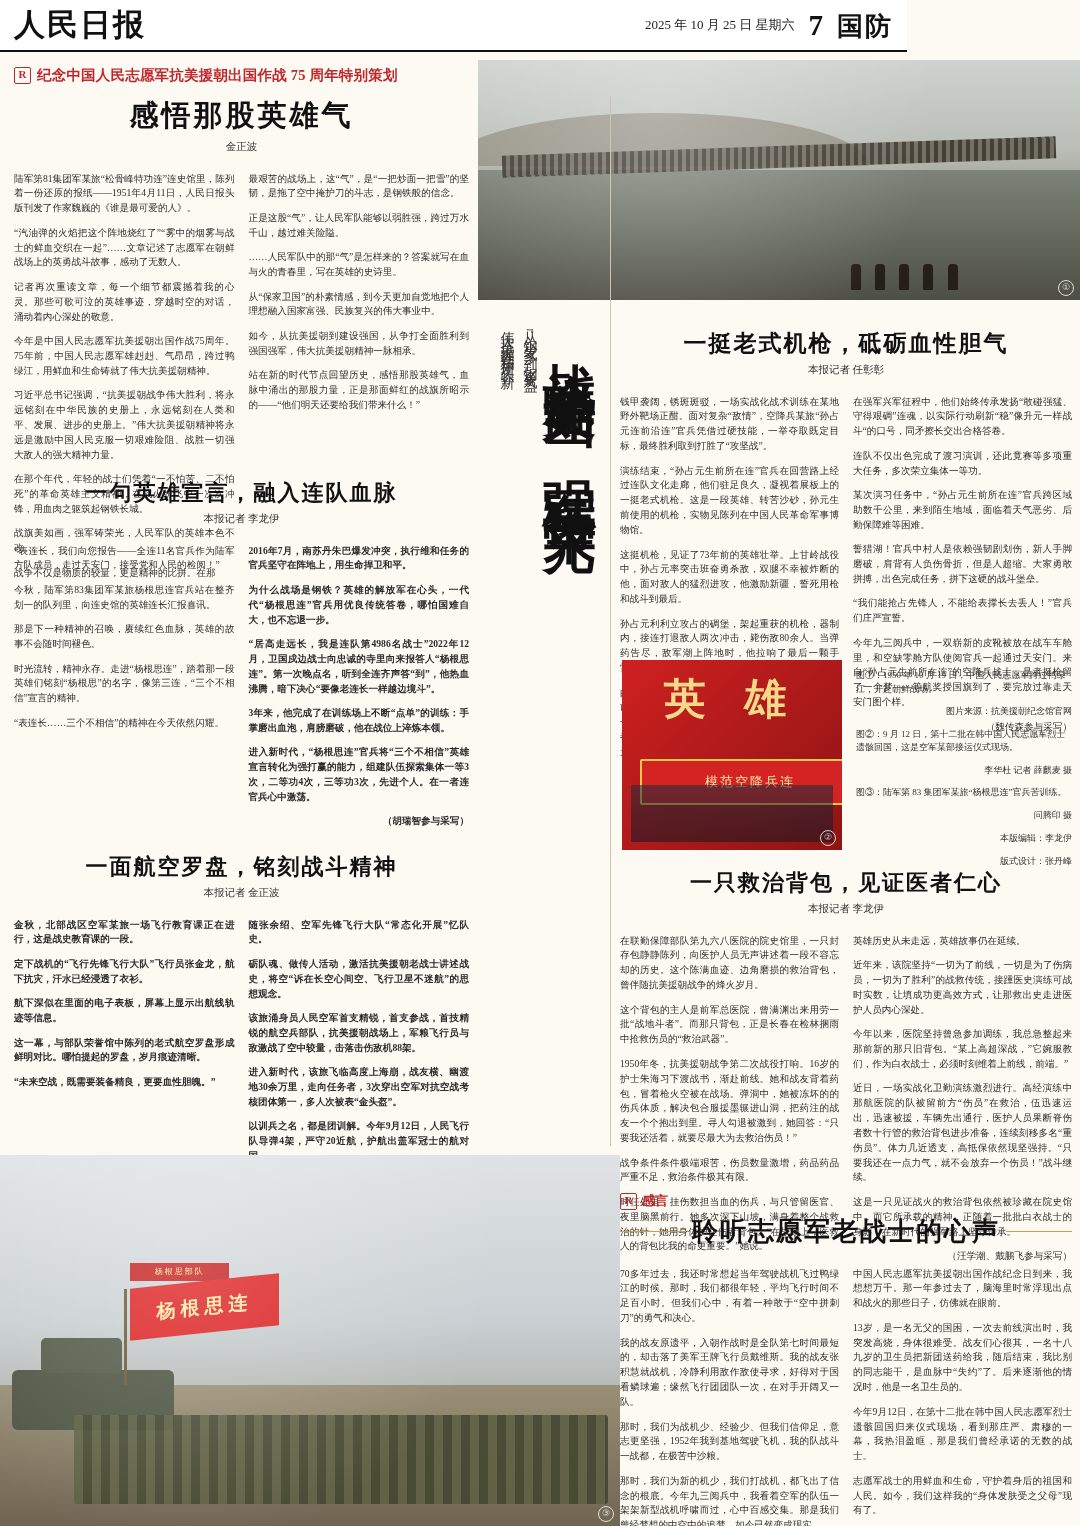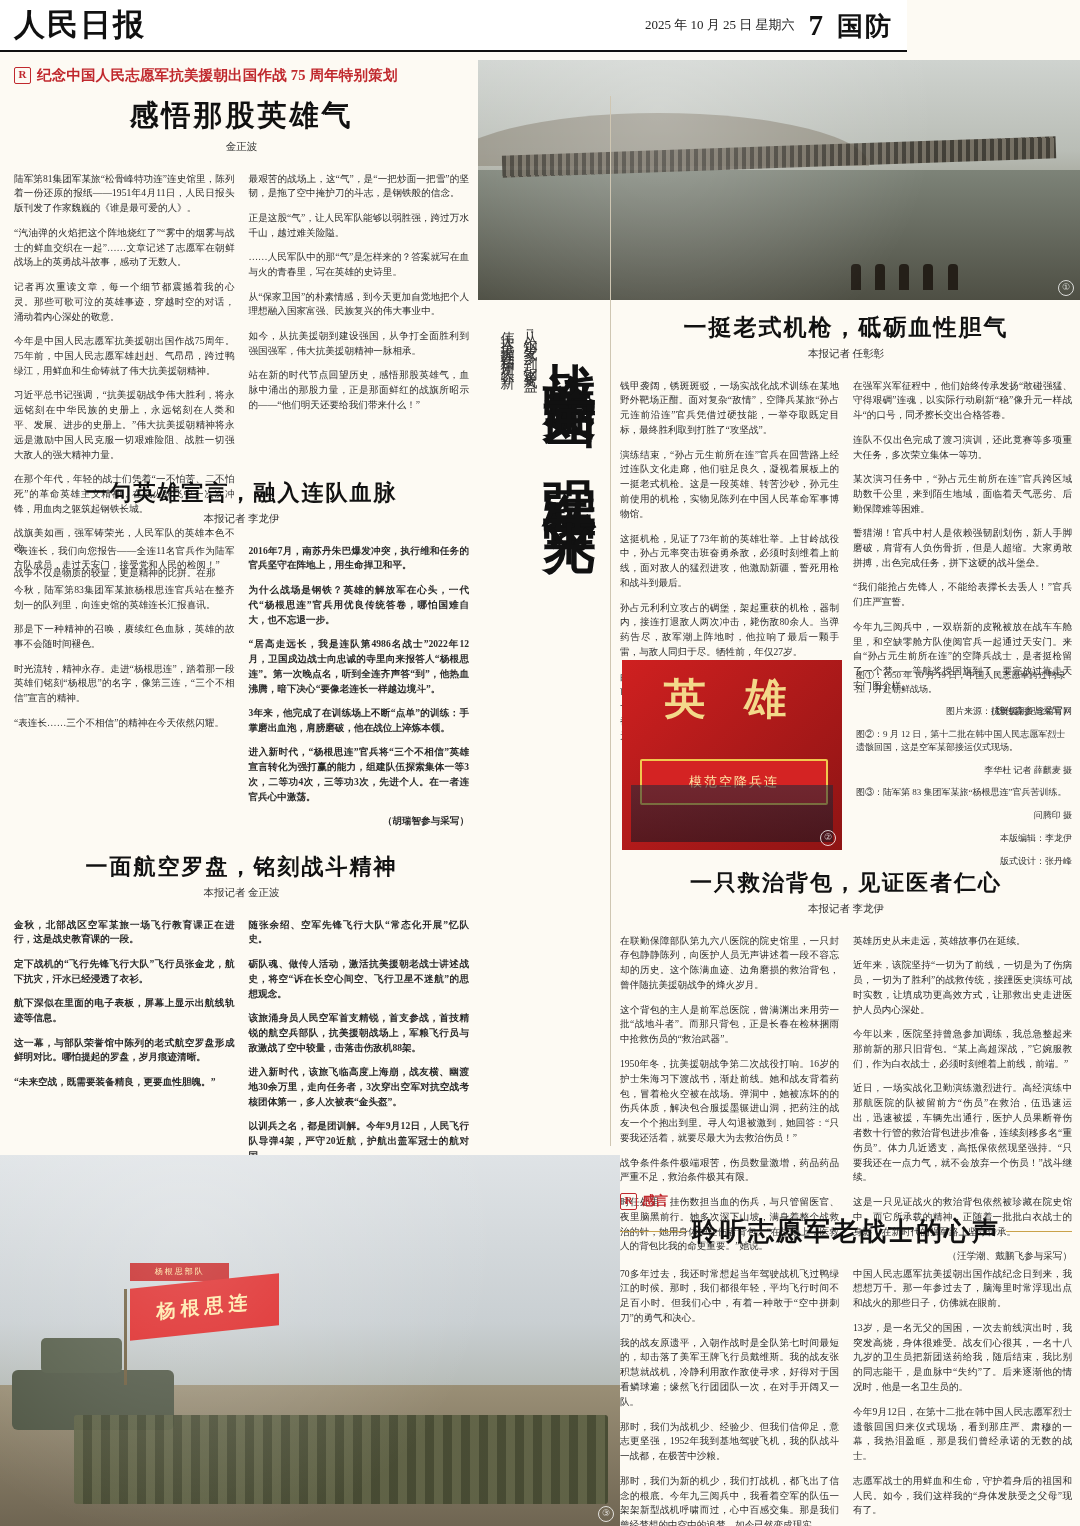--- a/index.html
+++ b/index.html
@@ -37,21 +37,21 @@
   #topphoto .sky{position:absolute;inset:0;background:linear-gradient(#cfd3cf 0%,#b9bdb6 38%,#9a9a8c 60%,#6d6a5c 100%);}
   #topphoto .water{position:absolute;left:0;right:0;top:46%;bottom:0;background:linear-gradient(#7d8378,#4e4f44);}
   #topphoto .bridge{position:absolute;left:4%;top:36%;width:92%;height:9%;background:repeating-linear-gradient(90deg,#2e2a22 0 4px,#6a6356 4px 8px);opacity:.85;transform:rotate(-2deg);}
   #topphoto .hill{position:absolute;left:-5%;top:22%;width:70%;height:22%;background:#8a8476;border-radius:50% 50% 0 0/100% 100% 0 0;opacity:.7;}
   #topphoto .fig{position:absolute;bottom:4%;width:10px;height:26px;background:#241f18;border-radius:4px 4px 0 0;}
 
   
   #heroflag{background:#b01c1c;}
   #heroflag .cloth{position:absolute;inset:0;background:linear-gradient(135deg,#cf2020,#8e1414);}
   #heroflag .word{position:absolute;top:6%;left:0;width:100%;text-align:center;color:#f3d98a;font-weight:bold;font-size:42px;letter-spacing:14px;}
-  #heroflag .banner2{position:absolute;left:8%;top:52%;width:84%;height:22%;background:#d42323;border:2px solid #f0c84e;border-radius:2px;display:flex;align-items:center;justify-content:center;color:#ffe9a8;font-size:13px;letter-spacing:2px;}
+  #heroflag .banner2{position:absolute;left:8%;top:52%;width:84%;height:22%;background:#d42323;border:2px solid #f0c84e;border-radius:2px;display:flex;align-items:center;justify-content:center;color:#ffe9a8;font-size:13px;letter-spacing:2px;padding-left:16px;}
   #heroflag .row{position:absolute;left:4%;bottom:4%;width:92%;height:30%;background:linear-gradient(#1d2a3a,#0f1722);opacity:.55;}
 
   
   #bottomphoto .sky2{position:absolute;inset:0;background:linear-gradient(#dfe3e6 0%,#c9cfd2 45%,#aeb3ac 70%,#8d8b7c 100%);}
   #bottomphoto .ground{position:absolute;left:0;right:0;bottom:0;height:38%;background:linear-gradient(#9a8f76,#6f6552);}
   #bottomphoto .tank{position:absolute;left:2%;bottom:26%;width:26%;height:16%;background:#4e5543;border-radius:6px;}
   #bottomphoto .tank:after{content:"";position:absolute;left:18%;top:-55%;width:50%;height:60%;background:#525a46;border-radius:5px;}
   #bottomphoto .troops{position:absolute;left:12%;bottom:6%;width:86%;height:24%;background:repeating-linear-gradient(90deg,#5d6144 0 9px,#42472f 9px 18px);opacity:.9;border-radius:3px;}
   #bottomphoto .flagpole{position:absolute;left:20%;bottom:38%;width:3px;height:26%;background:#6b5a3a;}
   #bottomphoto .bigflag{position:absolute;left:21%;bottom:52%;width:24%;height:14%;background:#d22;transform:skewY(-6deg);display:flex;align-items:center;justify-content:center;color:#ffe9a8;font-weight:bold;font-size:19px;letter-spacing:5px;}
@@ -183,28 +183,28 @@
     <div class="bridge"></div>
     <div class="fig" style="left:62%;"></div>
     <div class="fig" style="left:66%;"></div>
     <div class="fig" style="left:70%;"></div>
     <div class="fig" style="left:74%;"></div>
     <div class="fig" style="left:78%;"></div>
     <div class="texture"></div>
     <div class="imgnum">①</div>
   </div>
 
-  <div class="col" style="left:620px;top:312px;width:452px;">
+  <div class="col" style="left:620px;top:328px;width:452px;">
     <div class="arttitle" style="font-size:23px;letter-spacing:2px;">一挺老式机枪，砥砺血性胆气</div>
     <div class="byline">本报记者 任彰彰</div>
     <div style="display:flex;gap:14px;">
       <div style="flex:1;">
         <p class="body-text">钱甲袭阔，锈斑斑驳，一场实战化战术训练在某地野外靶场正酣。面对复杂“敌情”，空降兵某旅“孙占元连前沿连”官兵凭借过硬技能，一举夺取既定目标，最终胜利取到打胜了“攻坚战”。</p>
         <p class="body-text">演练结束，“孙占元生前所在连”官兵在回营路上经过连队文化走廊，他们驻足良久，凝视着展板上的一挺老式机枪。这是一段英雄、转苦沙砂，孙元生前使用的机枪，实物见陈列在中国人民革命军事博物馆。</p>
-        <p class="body-text">这挺机枪，见证了73年前的英雄壮举。上甘岭战役中，孙占元率突击班奋勇杀敌，必须时刻维着上前线，面对敌人的猛烈进攻，他激励新疆，誓死用枪和战斗到最后。</p>
+        <p class="body-text">这挺机枪，见证了73年前的英雄壮举。上甘岭战役中，孙占元率突击班奋勇杀敌，双腿不幸被炸断的他，面对敌人的猛烈进攻，他激励新疆，誓死用枪和战斗到最后。</p>
         <p class="body-text">孙占元利利立攻占的碉堡，架起重获的机枪，器制内，接连打退敌人两次冲击，毙伤敌80余人。当弹药告尽，敌军潮上阵地时，他拉响了最后一颗手雷，与敌人同归于尽。牺牲前，年仅27岁。</p>
         <p class="body-text">由血雨水，新火相传。每逢新兵下连、重大任务前，唱的第一首歌是《我们都是为占元》，上的第一堂教育课是学习孙占元战斗故事，新到一个新兵都是《上甘岭》，最点名第一个呼点的是“孙占元”……</p>
       </div>
       <div style="flex:1;">
         <p class="body-text">在强军兴军征程中，他们始终传承发扬“敢碰强猛、守得艰碉”连魂，以实际行动刷新“稳”像升元一样战斗“的口号，同矛擦长交出合格答卷。</p>
         <p class="body-text">连队不仅出色完成了渡习演训，还此竟赛等多项重大任务，多次荣立集体一等功。</p>
         <p class="body-text">某次演习任务中，“孙占元生前所在连”官兵跨区域助数千公里，来到陌生地域，面临着天气恶劣、后勤保障难等困难。</p>
         <p class="body-text">誓猎湖！官兵中村人是依赖强韧剧划伤，新人手脚磨破，肩背有人负伤骨折，但是人超缩。大家勇敢拼搏，出色完成任务，拼下这硬的战斗堡垒。</p>
         <p class="body-text">“我们能抢占先锋人，不能给表撑长去丢人！”官兵们庄严宣誓。</p>
         <p class="body-text">今年九三阅兵中，一双崭新的皮靴被放在战车车舱里，和空缺零舱方队使阅官兵一起通过天安门。来自“孙占元生前所在连”的空降兵战士，是者挺枪留了一个梦——等航奖授国旗到了，要完放过靠走天安门图个样。</p>

